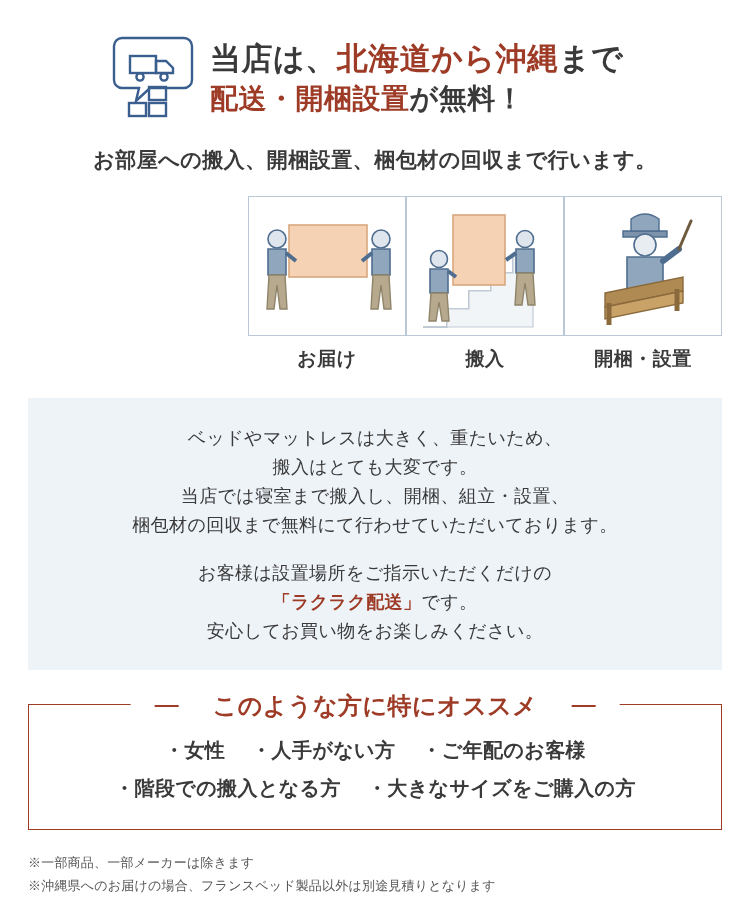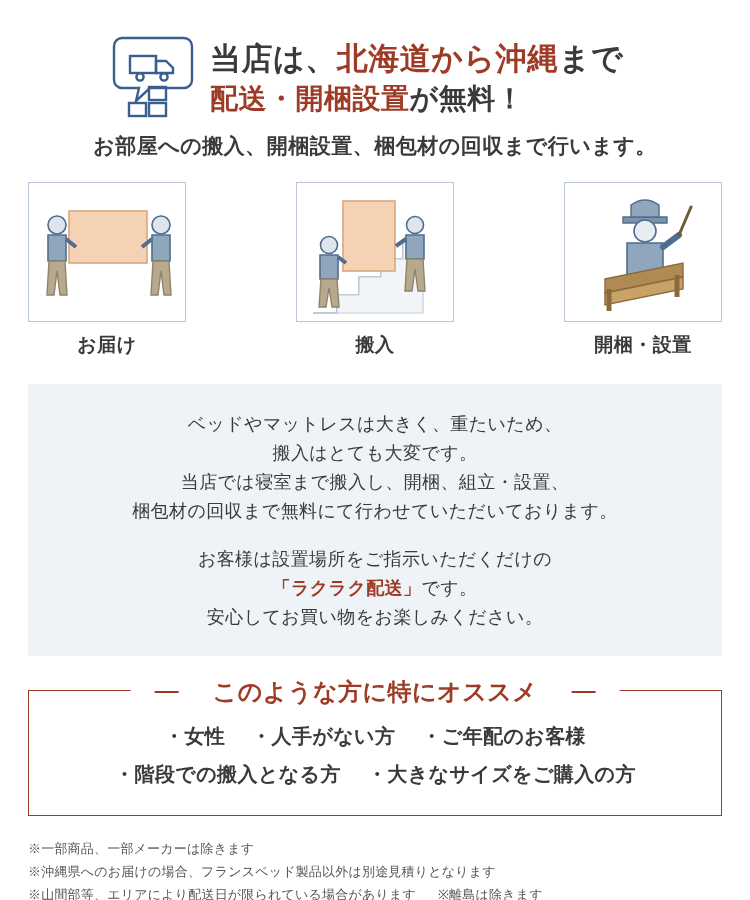--- a/index.html
+++ b/index.html
@@ -58,28 +58,28 @@
   }
   .headline .line2 .dark {
     color: #3a3a3a;
   }
 
   .subheading {
     text-align: center;
     font-size: 21px;
     font-weight: bold;
     color: #3a3a3a;
-    margin-top: 6px;
+    margin-top: 20px;
     letter-spacing: 0.5px;
   }
 
   
   .illus-row {
     display: flex;
-    justify-content: space-between;
+    justify-content: flex-end;
     margin-top: 22px;
   }
   .illus-cell {
     width: 158px;
   }
   .illus-box {
     width: 158px;
     height: 140px;
     border: 1px solid #b9c7d6;
     box-sizing: border-box;

